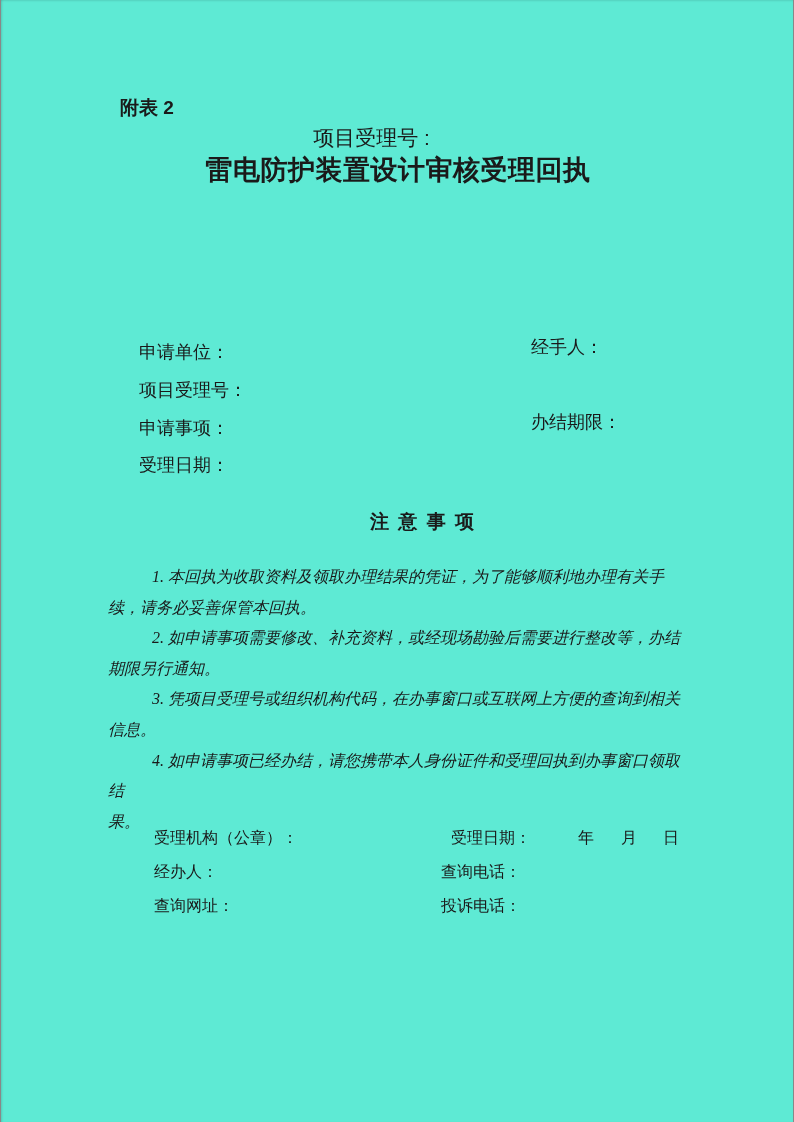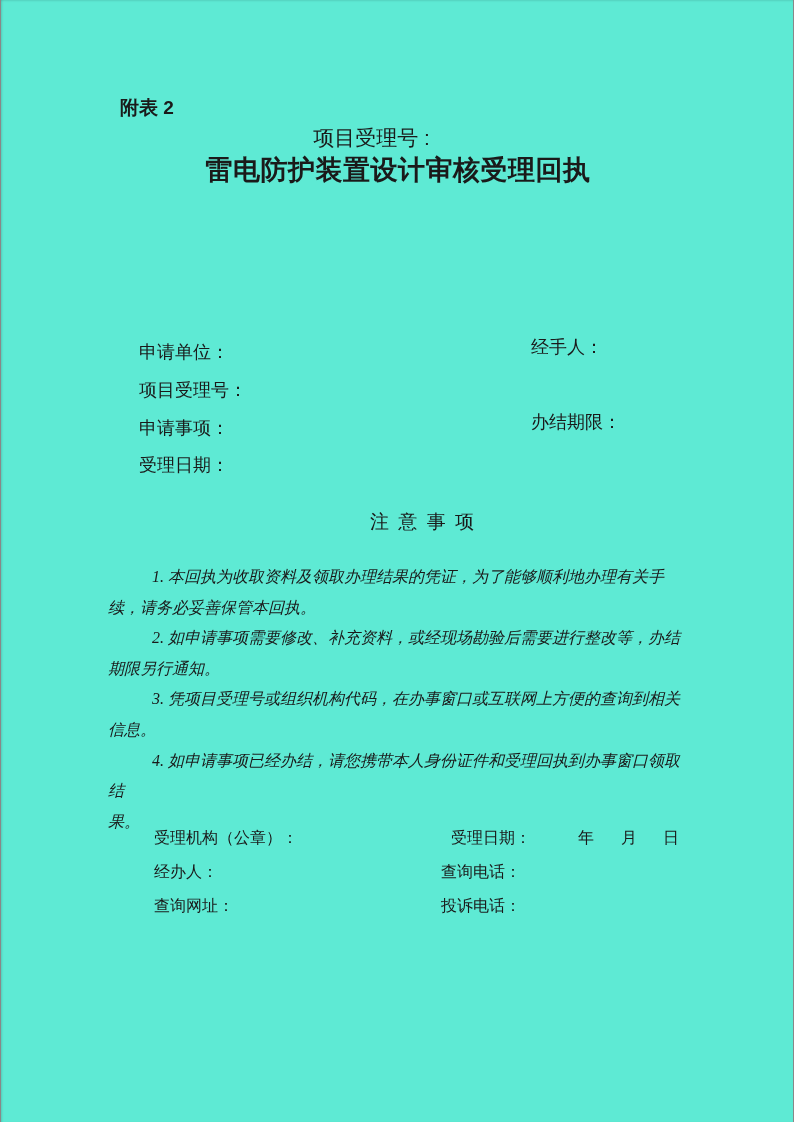--- a/index.html
+++ b/index.html
@@ -23,21 +23,21 @@
     font-size:27px;font-weight:bold;line-height:32px;letter-spacing:0.5px;}
   .doc-subtitle{left:0;top:199px;width:794px;text-align:center;
     font-size:20px;line-height:28px;}
   
   .field-row{left:0;top:0;width:794px;font-size:18px;line-height:24px;}
   .field-left{position:absolute;left:138px;top:0;white-space:nowrap;margin-top:43px;}
   .field-right{position:absolute;left:530px;top:0;white-space:nowrap;}
   .row-1{top:297px;} .row-2{top:335px;} .row-3{top:373px;} .row-4{top:410px;}
   
   .notice-heading{left:107px;top:509px;width:582px;text-align:center;padding-left:46px;
-    box-sizing:border-box;font-size:19px;font-weight:normal;line-height:26px;word-spacing:4px;}
+    box-sizing:border-box;font-size:19px;font-weight:bold;line-height:26px;word-spacing:4px;}
   .notice-body{left:107px;top:562px;width:584px;font-size:16px;}
   .notice-body p{margin:0;line-height:30.6px;text-indent:44px;white-space:pre-line;font-style:italic;}
   
   .footer-row{left:0;width:794px;font-size:16px;line-height:22px;}
   .f-row-1{top:827px;} .f-row-2{top:861px;} .f-row-3{top:895px;}
   .f-left{position:absolute;left:153px;top:0;white-space:nowrap;}
   .f-right-1{position:absolute;left:450px;top:0;white-space:nowrap;}
   .f-right{position:absolute;left:440px;top:0;white-space:nowrap;}
   .date-unit{position:absolute;top:0;white-space:nowrap;}
   .unit-year{left:577px;} .unit-month{left:620px;} .unit-day{left:662px;}

